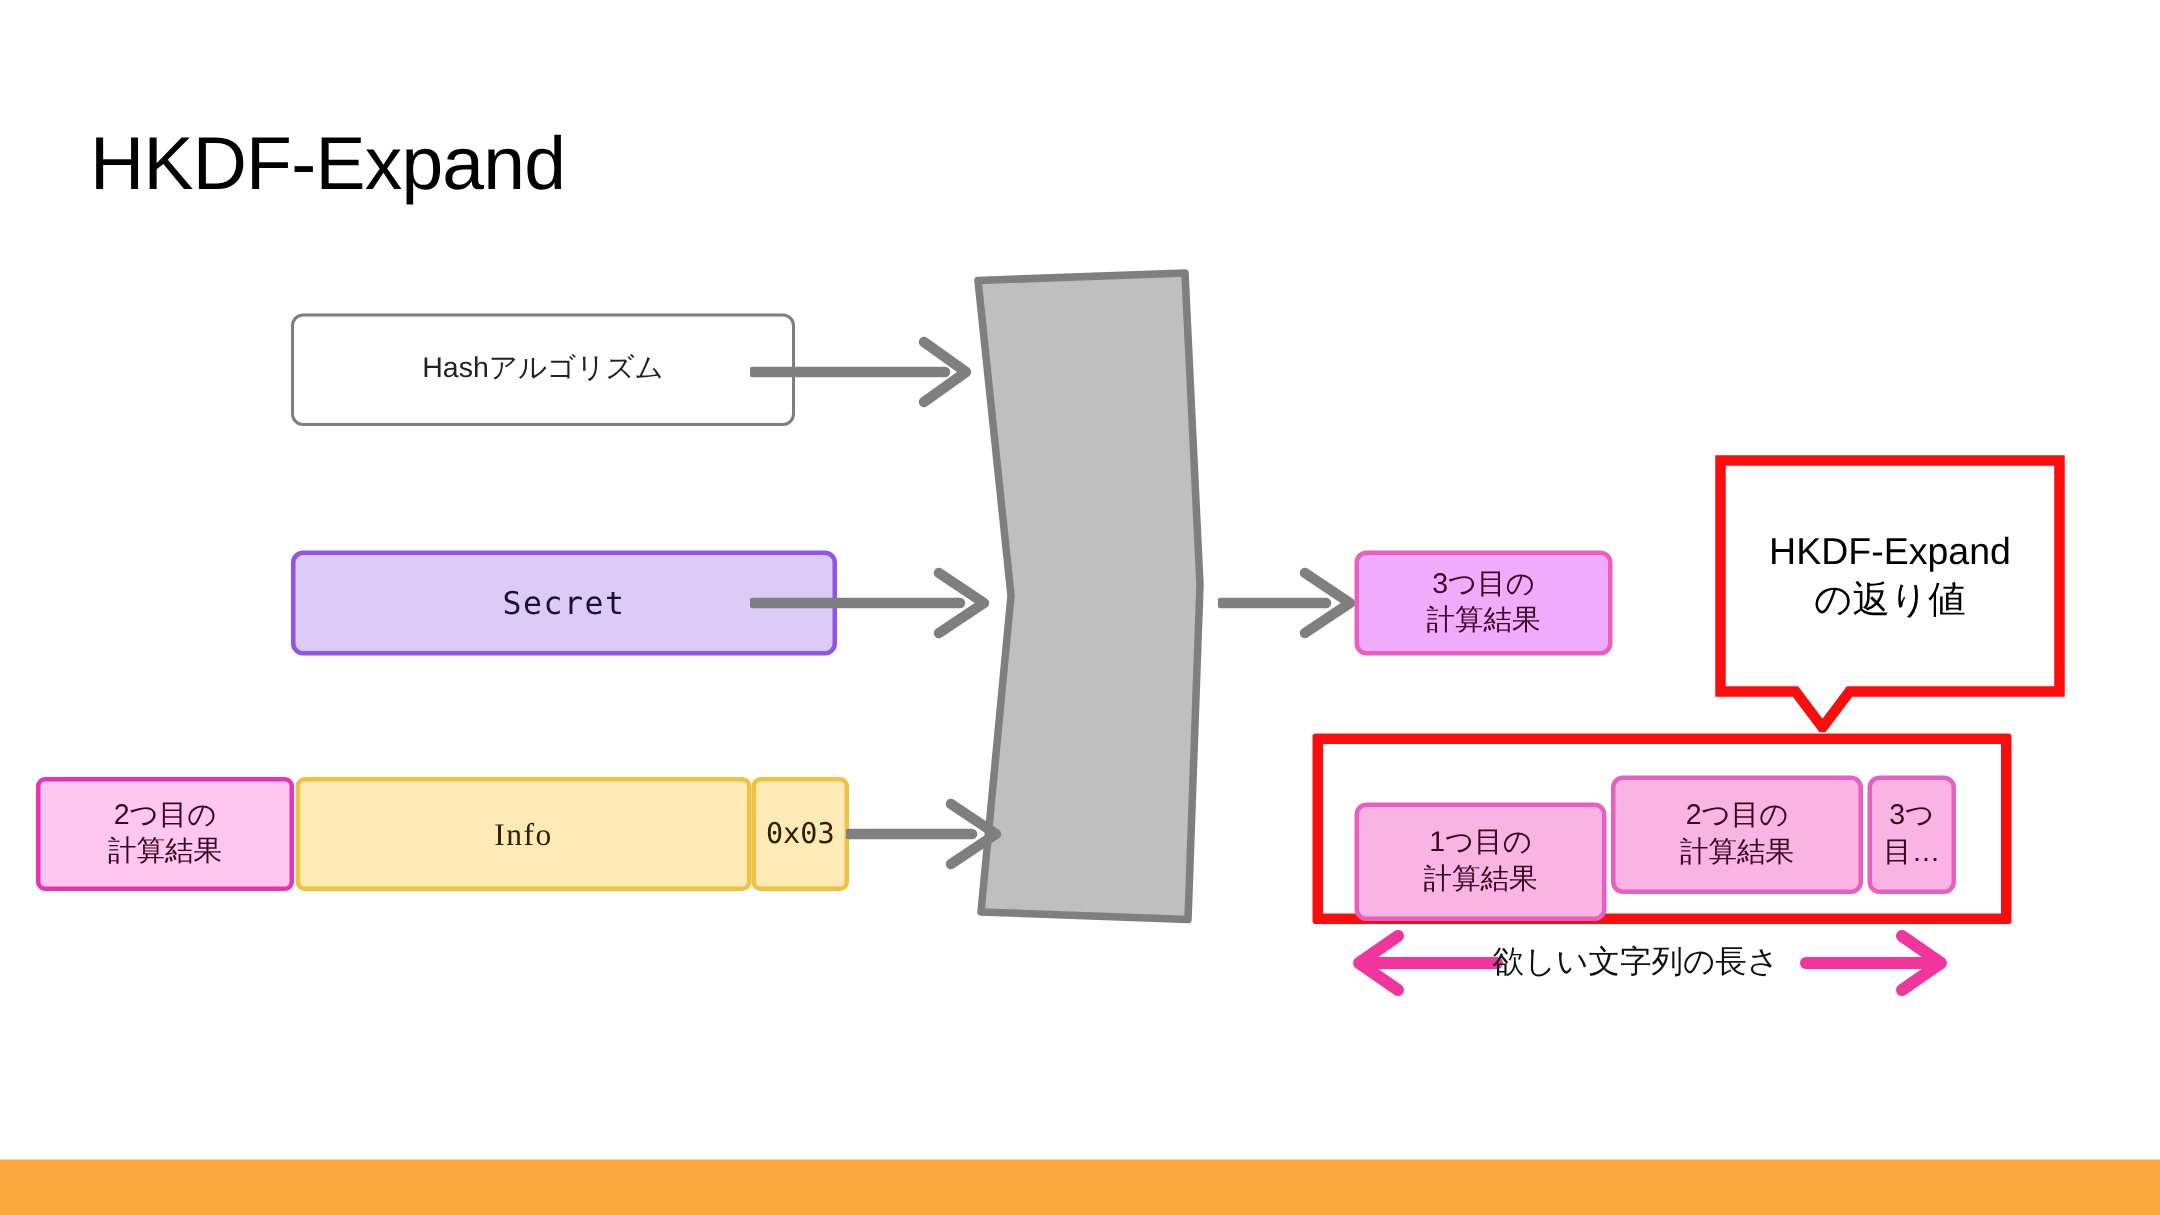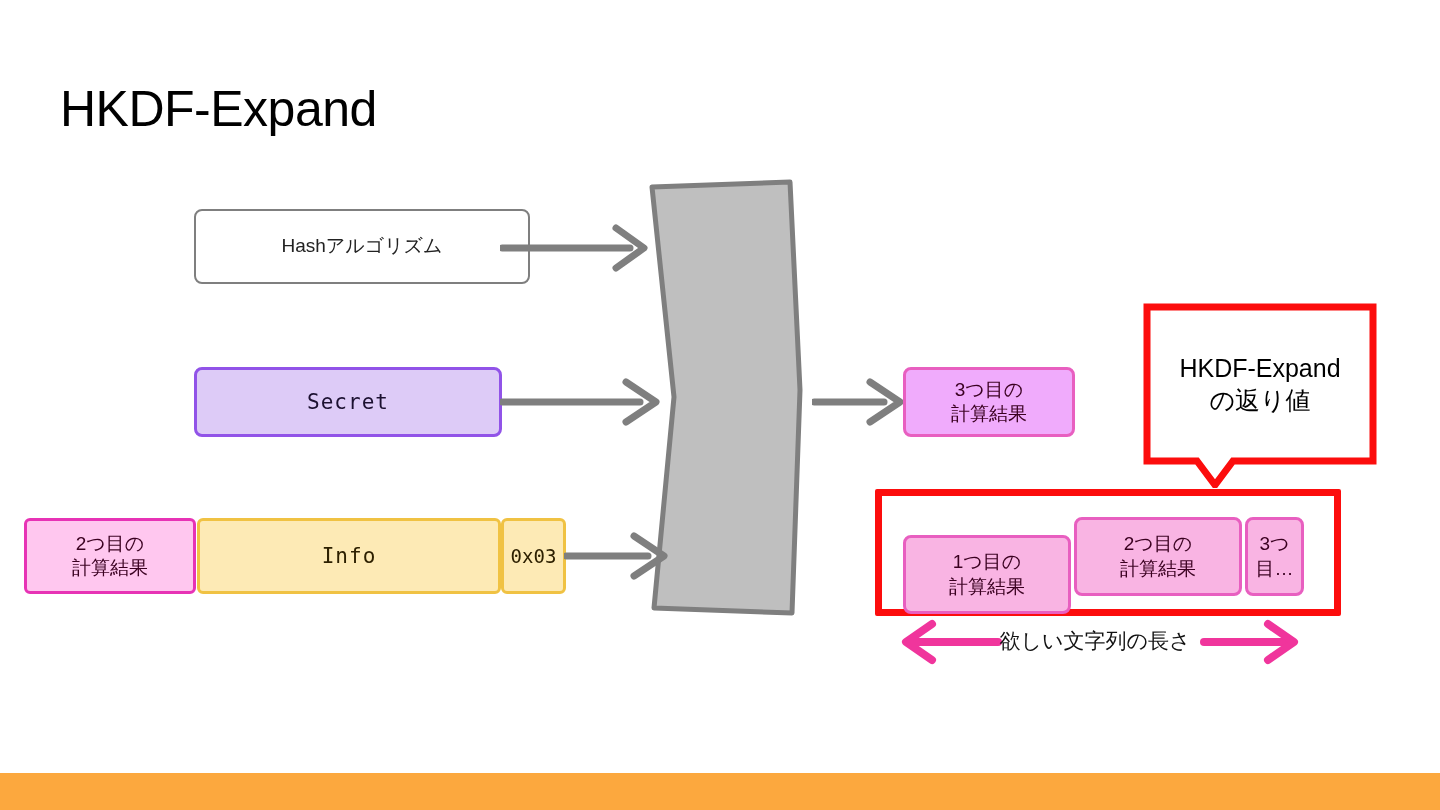--- a/index.html
+++ b/index.html
@@ -30,35 +30,35 @@
   .node .lines { display: block; }
 
   .mono { font-family: "DejaVu Sans Mono", "Liberation Mono", monospace; }
 
   .hash-box {
     left: 194px; top: 209px; width: 336px; height: 75px;
     background: #ffffff; border: 2.5px solid #7f7f7f;
     font-size: 19px; color: #222;
   }
   .secret-box {
-    left: 194px; top: 367px; width: 308px; height: 70px;
+    left: 194px; top: 367px; width: 364px; height: 70px;
     background: #ddcbf7; border: 3px solid #9153e8;
     font-size: 21px; color: #1b1030; letter-spacing: 1px;
   }
 
   
   .calc2-box {
     left: 24px; top: 518px; width: 172px; height: 76px;
     background: #ffc7ef; border: 3px solid #e733b5;
     font-size: 19px; color: #3a0020; border-radius: 6px;
   }
   .info-box {
     left: 197px; top: 518px; width: 304px; height: 76px;
     background: #fdeab5; border: 3px solid #f0c243;
-    font-size: 21px; color: #2d2000; border-radius: 6px; letter-spacing: 1px;
+    font-size: 21px; color: #2d2000; border-radius: 6px; letter-spacing: 1px; font-family: Liberation Serif, serif;
   }
   .byte-box {
     left: 501px; top: 518px; width: 65px; height: 76px;
     background: #fdeab5; border: 3px solid #f0c243;
     font-size: 19px; color: #2d2000; border-radius: 6px;
   }
 
   
   .out3-box {
     left: 903px; top: 367px; width: 172px; height: 70px;
@@ -98,21 +98,21 @@
     border-radius: 8px; font-size: 19px; color: #3a0020; line-height: 1.28;
   }
   .res1 { left: 903px; top: 535px; width: 168px; height: 79px; }
   .res2 { left: 1074px; top: 517px; width: 168px; height: 79px; }
   .res3 { left: 1245px; top: 517px; width: 59px;  height: 79px; }
 
   
   .len-arrow { position: absolute; left: 898px; top: 618px; width: 404px; height: 48px; }
   .len-label {
     position: absolute; left: 995px; top: 625px; width: 200px; height: 32px;
-    display: flex; align-items: center; justify-content: center;
+    display: flex; align-items: center; 
     font-size: 21px; color: #111; white-space: nowrap;
   }
 
   
   .bottom-band {
     position: absolute; left: 0; top: 773px; width: 1440px; height: 37px;
     background: #fca83e;
   }
 </style>
 </head>

